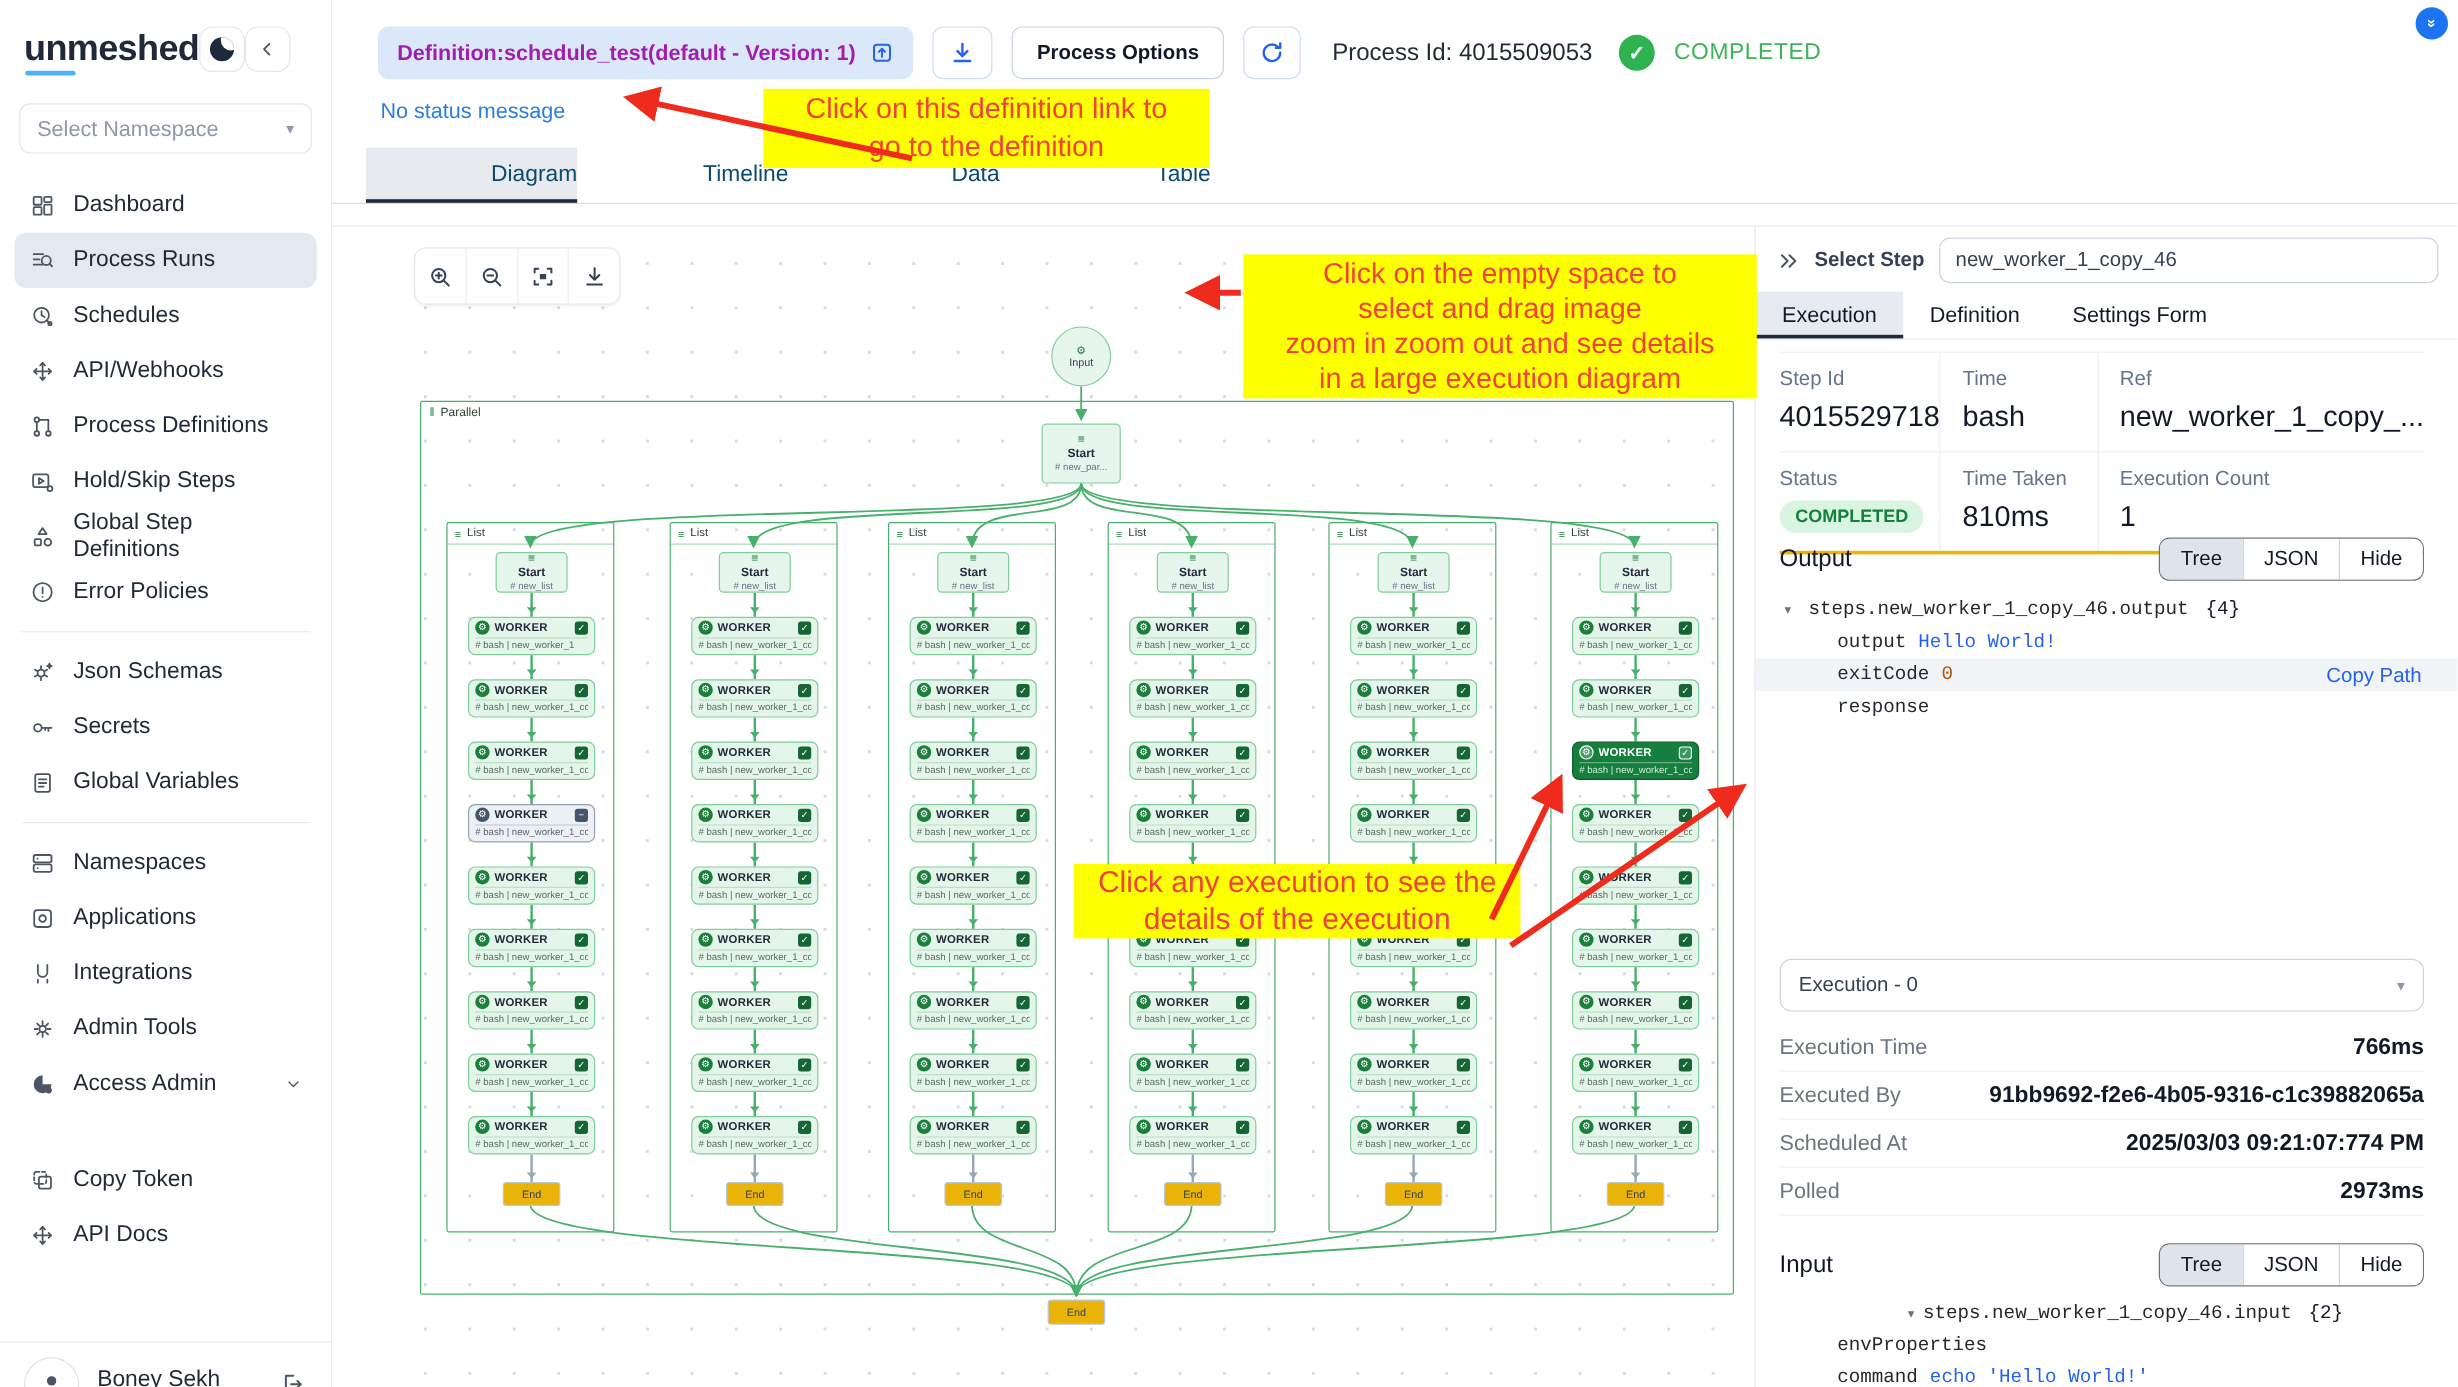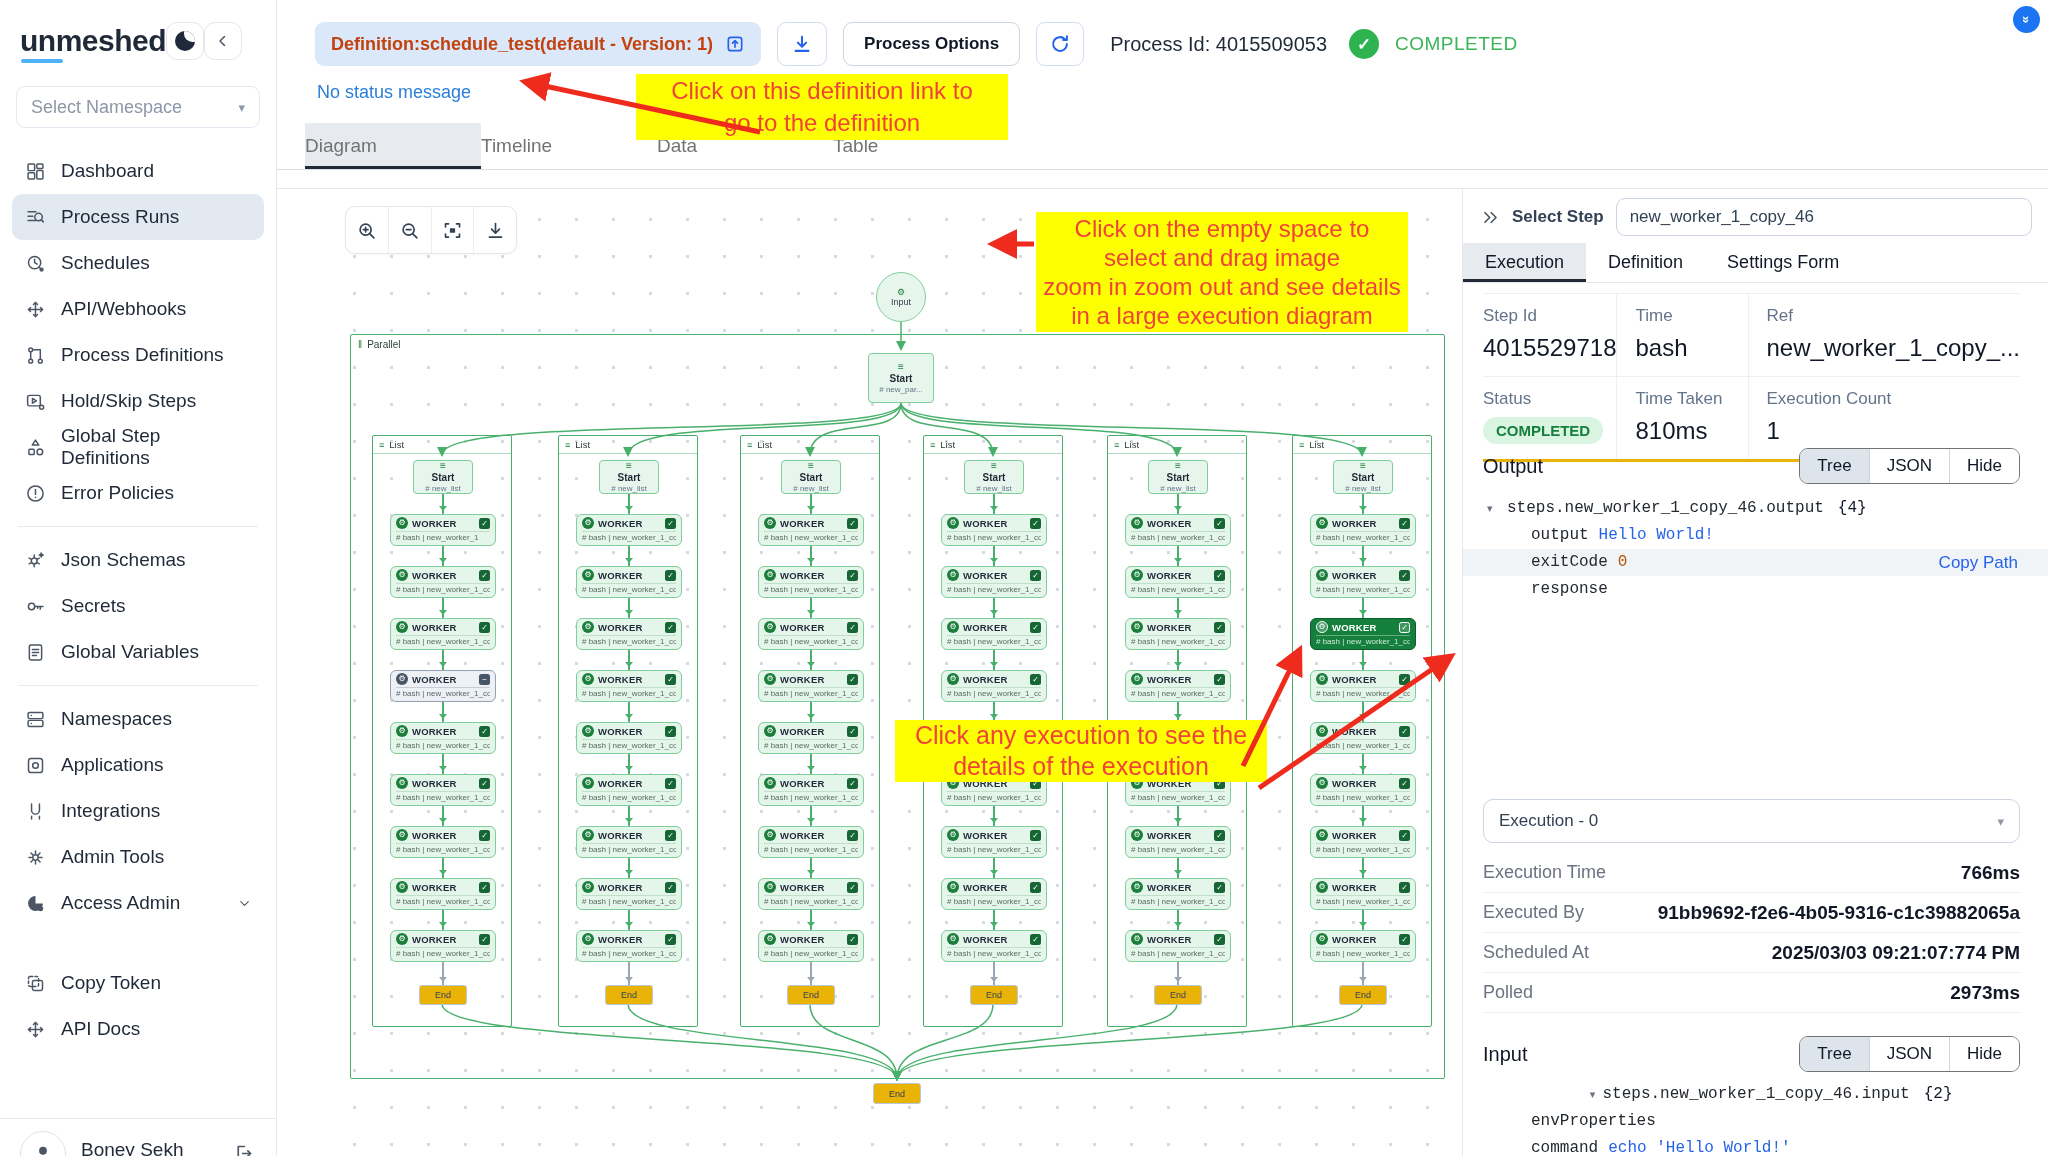--- a/index.html
+++ b/index.html
@@ -28,36 +28,36 @@
   .user-row { position:absolute; top:1118px; left:0; right:0; border-top:1px solid #e8eaee; padding:12px 22px 0 20px; display:flex; gap:15px; align-items:flex-start; }
   .avatar { width:46px; height:46px; border-radius:50%; border:1px solid #dde3ea; color:#4b5563; display:flex; align-items:center; justify-content:center; }
   .avatar svg { width:26px; height:26px; }
   .user-name { font-size:19px; color:#1f2937; margin-top:8px; }
   .logout { margin-left:auto; margin-top:12px; color:#4b5563; }
   .logout svg { width:21px; height:21px; }
 
   
   .main { position:absolute; left:277px; top:0; right:0; height:1156px; background:#fff; }
   .topbar { position:absolute; left:38px; top:22px; height:44px; display:flex; align-items:center; gap:16px; }
-  .def-pill { display:flex; align-items:center; gap:12px; background:#dbe8f9; border-radius:9px; height:44px; padding:0 16px; font-size:18px; color:#c2410c; font-weight:700; cursor:pointer; }
+  .def-pill { display:flex; align-items:center; gap:12px; background:#dbe8f9; border-radius:9px; height:44px; padding:0 16px; font-size:18px; color:#a21caf; font-weight:700; cursor:pointer; }
   .def-pill .ext { color:#2563eb; display:flex; }
   .def-pill .ext svg { width:20px; height:20px; }
   .tb-btn { height:44px; border:1px solid #cfdef2; border-radius:9px; background:#fff; display:flex; align-items:center; justify-content:center; color:#2563eb; cursor:pointer; }
   .tb-btn svg { width:22px; height:22px; }
   .tb-btn.dl { width:50px; }
   .tb-btn.rf { width:48px; }
   .opt-btn { height:44px; border:1px solid #cbd5e1; border-radius:9px; background:#fff; padding:0 20px; font-size:17px; color:#111827; font-weight:700; cursor:pointer; }
   .proc-id { font-size:20px; color:#1f2937; margin-left:10px; }
   .chk-circle { width:30px; height:30px; border-radius:50%; background:#2eb350; color:#fff; font-size:17px; font-weight:700; display:flex; align-items:center; justify-content:center; margin-left:6px; }
   .completed-txt { color:#3cb558; font-size:19px; letter-spacing:0.5px; }
   .status-msg { position:absolute; left:40px; top:82px; font-size:18px; color:#2b7fd9; }
 
   
   .tabs { position:absolute; left:0; right:0; top:123px; height:47px; border-bottom:1px solid #d9dee4; padding-left:28px; display:flex; }
-  .tab { width:176px; text-align:left; line-height:46px; font-size:19px; color:#737373; cursor:pointer; }
+  .tab { width:176px; text-align:right; line-height:46px; font-size:19px; color:#0c4a6e; cursor:pointer; }
   .tab.active { background:#e7ebef; border-bottom:3px solid #222a35; }
 
   
   .workspace { position:absolute; left:0; right:0; top:188px; bottom:0; border-top:1px solid #e5e7eb; }
   .canvas { position:absolute; left:0; top:0; width:1185px; height:968px; background:#fff; overflow:hidden; }
   .dots { position:absolute; left:59px; top:12px; right:6px; bottom:0;
           background-image:radial-gradient(circle,#d8dbdf 1.6px,transparent 1.6px); background-size:37px 37px; }
   .dg-toolbar { position:absolute; left:68px; top:17px; width:172px; height:48px; background:#fff; border:1px solid #e4e7eb; border-radius:10px; display:flex; z-index:4; box-shadow:0 1px 2px rgba(0,0,0,.04); }
   .dg-tool { flex:1; display:flex; align-items:center; justify-content:center; color:#334155; border-right:1px solid #eceef1; cursor:pointer; }
   .dg-tool:last-child { border-right:none; }
@@ -139,21 +139,21 @@
   .exec-select { position:absolute; left:20px; right:28px; top:610px; height:44px; border:1px solid #cbd5e1; border-radius:10px; display:flex; align-items:center; justify-content:space-between; padding:0 15px; font-size:17px; color:#334155; cursor:pointer; background:#fff; }
   .exec-caret { color:#8d97a8; font-size:13px; }
   .kv-list { position:absolute; left:20px; right:28px; top:664px; }
   .kv-row { height:40px; display:flex; align-items:center; justify-content:space-between; border-bottom:1px solid #edf0f3; }
   .kv-label { font-size:18px; color:#6b7280; }
   .kv-value { font-size:19px; color:#111827; font-weight:700; }
 
   
   .note { position:absolute; background:#feff00; color:#f04438; text-align:center; z-index:40; display:flex; flex-direction:column; justify-content:center; }
   .note1 { left:636px; top:74px; width:372px; height:66px; font-size:24px; line-height:32px; }
-  .note2 { left:1036px; top:212px; width:372px; height:120px; font-size:24px; line-height:29px; }
+  .note2 { left:1036px; top:212px; width:428px; height:120px; font-size:24px; line-height:29px; }
   .note3 { left:895px; top:720px; width:372px; height:62px; font-size:25px; line-height:31px; }
   .red-arrows { position:absolute; left:0; top:0; z-index:50; pointer-events:none; }
   .corner-badge { position:absolute; right:8px; top:6px; width:27px; height:27px; border-radius:50%; background:#1d74f2; color:#fff; z-index:70; display:flex; align-items:center; justify-content:center; font-size:13px; font-weight:700; cursor:pointer; }
   .corner-badge span { transform:rotate(90deg); display:block; }
 </style>
 </head>
 <body>
 
 <aside class="sidebar">
   <div class="logo-row">

